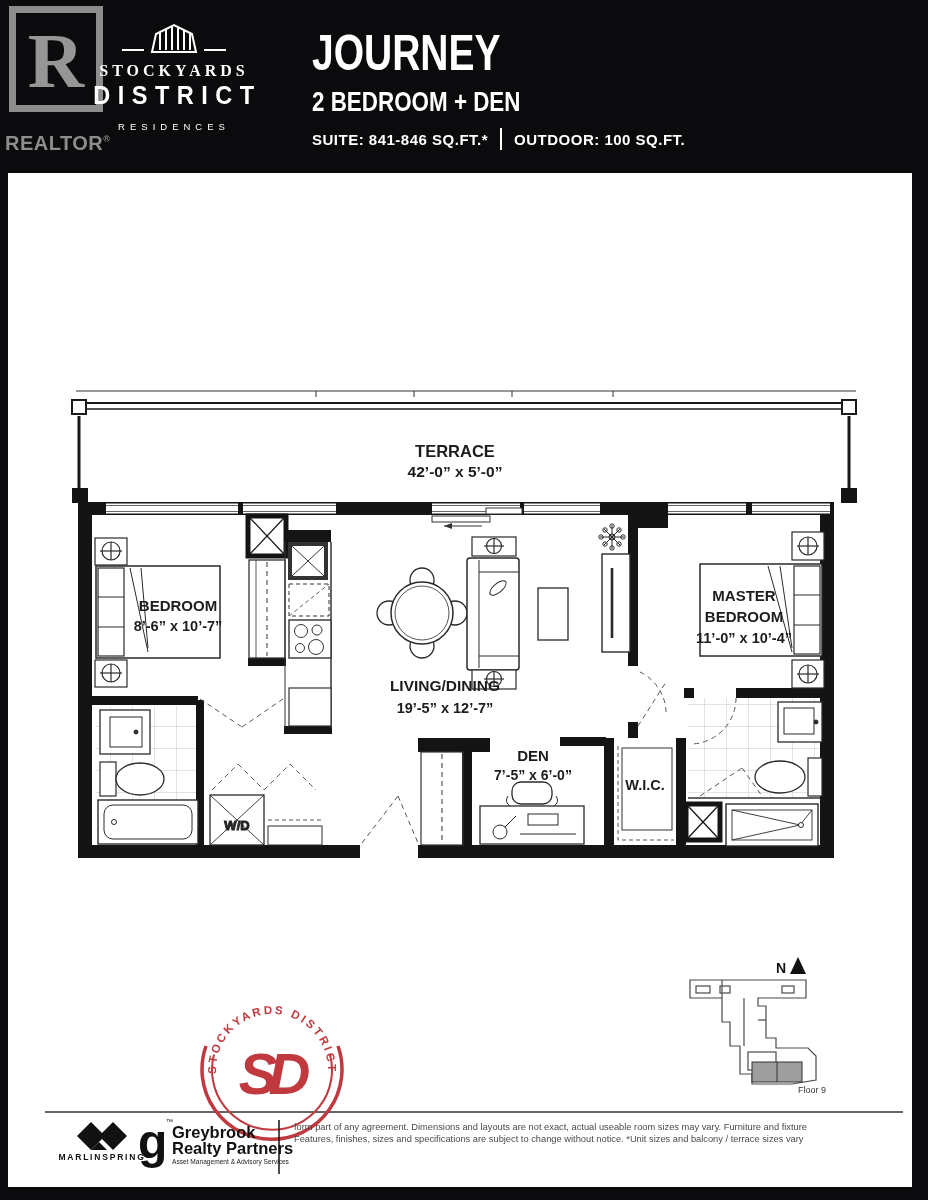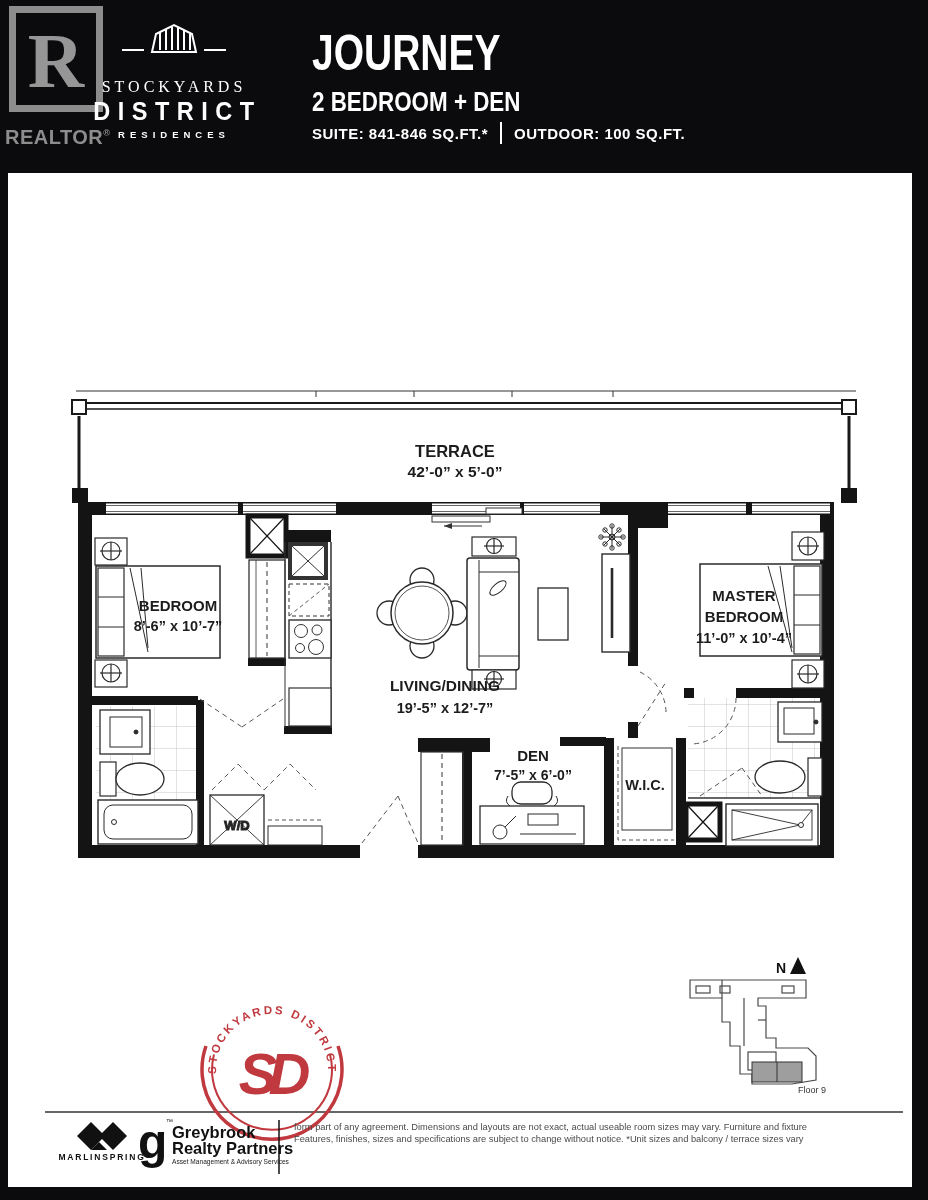--- a/index.html
+++ b/index.html
@@ -6,34 +6,34 @@
     font-family:"Liberation Sans", sans-serif;}
   #page{position:relative;width:928px;height:1200px;background:#0b0b0d;}
   #panel{position:absolute;left:8px;top:173px;width:904px;height:1014px;background:#ffffff;}
   
   #header{position:absolute;left:0;top:0;width:928px;height:173px;color:#fff;}
   #realtor{position:absolute;left:5px;top:6px;width:102px;height:130px;text-align:center;}
   #realtor .rbox{width:80px;height:92px;border:7px solid #8d8d8d;margin:0 auto;display:flex;
     align-items:center;justify-content:center;}
   #realtor .rletter{font-family:"Liberation Serif",serif;font-weight:700;font-size:78px;
     color:#969696;line-height:1;transform:translateY(2px);}
-  #realtor .rtext{color:#8d8d8d;font-weight:700;font-size:20px;letter-spacing:.5px;margin-top:14px;}
+  #realtor .rtext{color:#8d8d8d;font-weight:700;font-size:20px;letter-spacing:.5px;margin-top:20px;}
   #realtor .rtext sup{font-size:9px;}
   #brand{position:absolute;left:88px;top:20px;width:172px;text-align:center;}
-  #brand .b1{font-family:"Liberation Serif",serif;font-weight:400;font-size:16px;
-    letter-spacing:4px;margin-top:16px;white-space:nowrap;}
+  #brand .b1{font-family:"Liberation Serif",serif;font-weight:700;font-size:16px;
+    letter-spacing:4px;margin-top:0;white-space:nowrap;}
   #brand .b2{font-weight:700;font-size:25px;letter-spacing:8px;margin-top:1px;white-space:nowrap;
     transform:scaleX(.94);transform-origin:center;}
-  #brand .b3{font-weight:700;font-size:9.5px;letter-spacing:5px;margin-top:3px;white-space:nowrap;}
+  #brand .b3{font-weight:400;font-size:9.5px;letter-spacing:5px;margin-top:11px;white-space:nowrap;}
   #titleblock{position:absolute;left:312px;top:28px;}
   #plan-title{font-weight:700;font-size:50px;line-height:1;transform:scaleX(.78);
     transform-origin:left;letter-spacing:0px;}
   #plan-sub{font-weight:700;font-size:28px;margin-top:8px;transform:scaleX(.8);
     transform-origin:left;}
-  #areas{display:flex;align-items:center;margin-top:4px;font-weight:700;font-size:15px;
+  #areas{display:flex;align-items:center;margin-top:10px;font-weight:700;font-size:15px;
     letter-spacing:.5px;}
   #areas .div{width:2px;height:22px;background:#fff;margin:0 12px;}
   
   #disclaimer{position:absolute;left:294px;top:1121px;width:614px;color:#4a4a4a;
     font-size:9.3px;line-height:12.4px;}
   svg text{font-family:"Liberation Sans",sans-serif;}
   .roomlabel{font-weight:700;fill:#1c1c1c;}
 </style>
 </head>
 <body>

